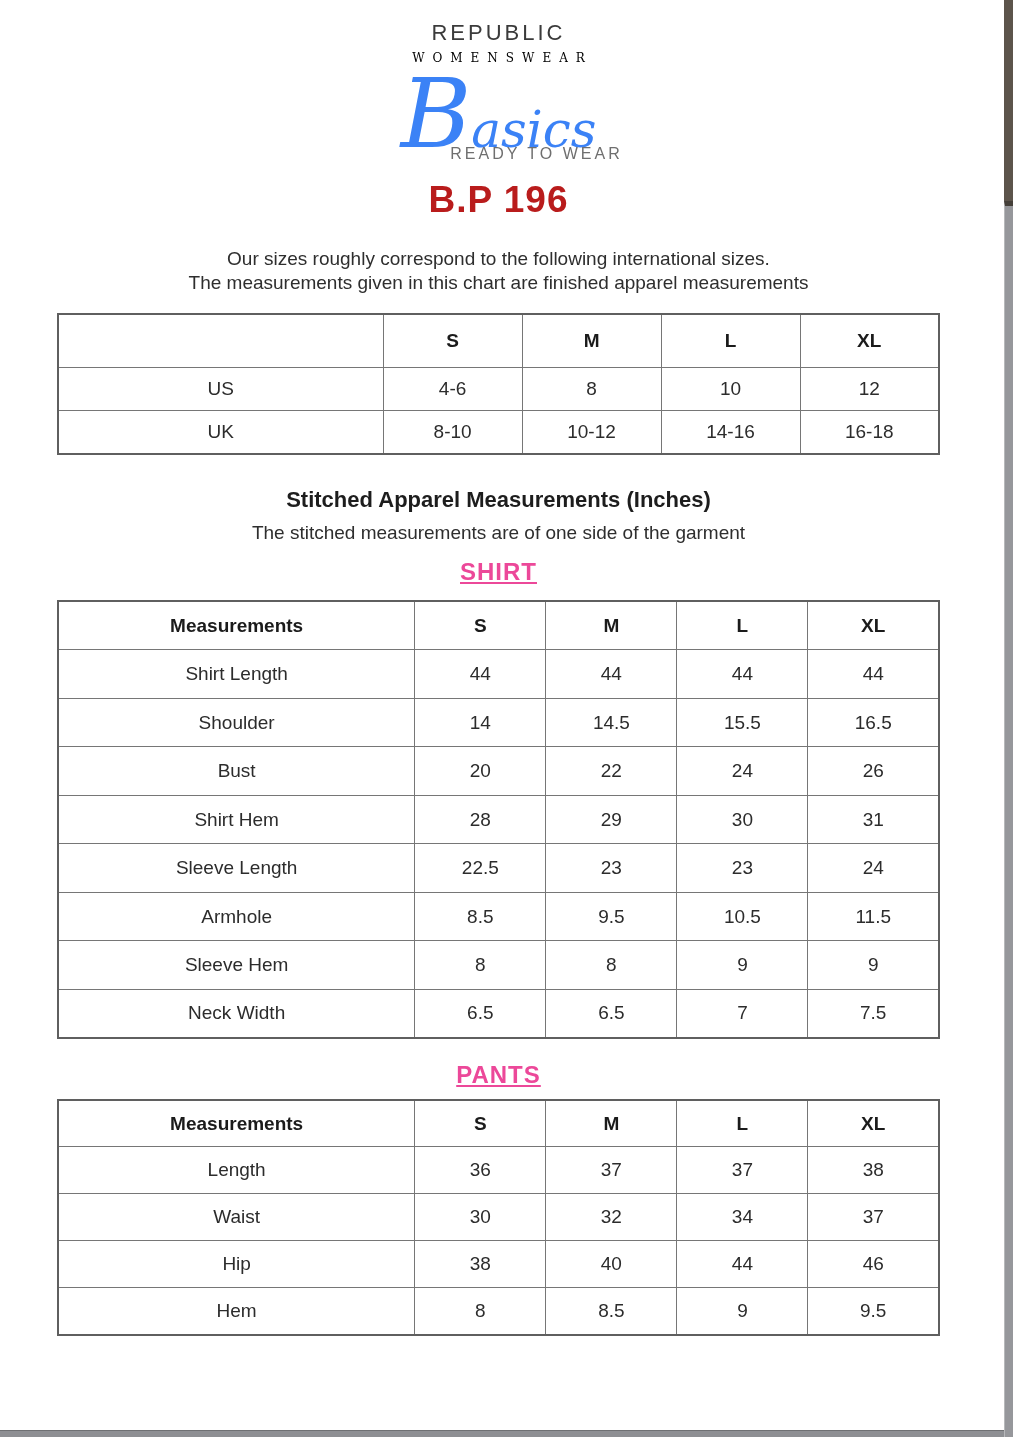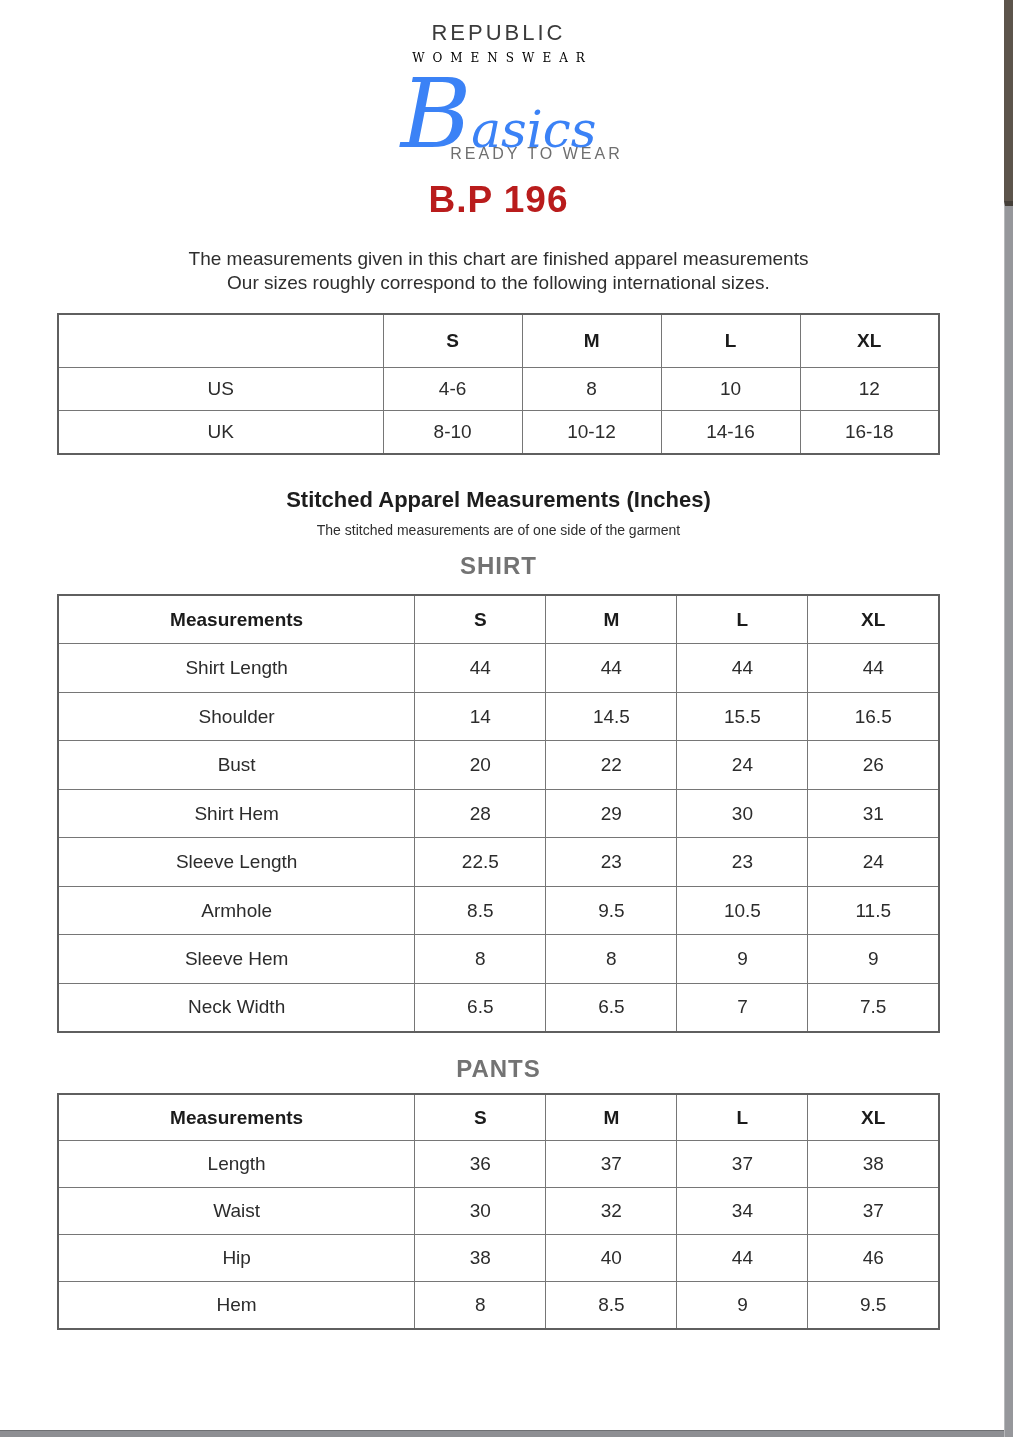--- a/index.html
+++ b/index.html
@@ -106,29 +106,30 @@
   .t2 { margin-top: 14px; }
   .t3 { margin-top: 10px; }
   .section-title {
     margin-top: 32px;
     font-size: 22px;
     font-weight: 700;
     color: #1d1d1d;
   }
   .section-subtitle {
     margin-top: 9px;
-    font-size: 14px;
+    font-size: 19px;
     color: #2e2e2e;
   }
   .table-title {
     margin-top: 14px;
     font-size: 24px;
     font-weight: 700;
     letter-spacing: 1px;
-    color: #737373;
+    color: #ec4899;
+    text-decoration: underline;
   }
   .table-title.pants { margin-top: 22px; }
   
   .scan-edge-right-top {
     position: absolute; top: 0; right: 0;
     width: 9px; height: 201px;
     background: #5c544b;
   }
   .scan-edge-right-bottom {
     position: absolute; top: 201px; right: 0; bottom: 0;
@@ -155,22 +156,22 @@
   <div class="brand-subtitle">WOMENSWEAR</div>
 
   <div class="logo-block">
     <div class="logo-script">Basics</div>
     <div class="logo-tagline">READY TO WEAR</div>
   </div>
 
   <div class="product-code">B.P 196</div>
 
   <div class="intro">
+    <div>Our sizes roughly correspond to the following international sizes.</div>
     <div>The measurements given in this chart are finished apparel measurements</div>
-    <div>Our sizes roughly correspond to the following international sizes.</div>
   </div>
 
   <table class="tbl t1">
     <colgroup>
         <col class="c0">
         <col class="c">
         <col class="c">
         <col class="c">
         <col class="c">
       </colgroup>

